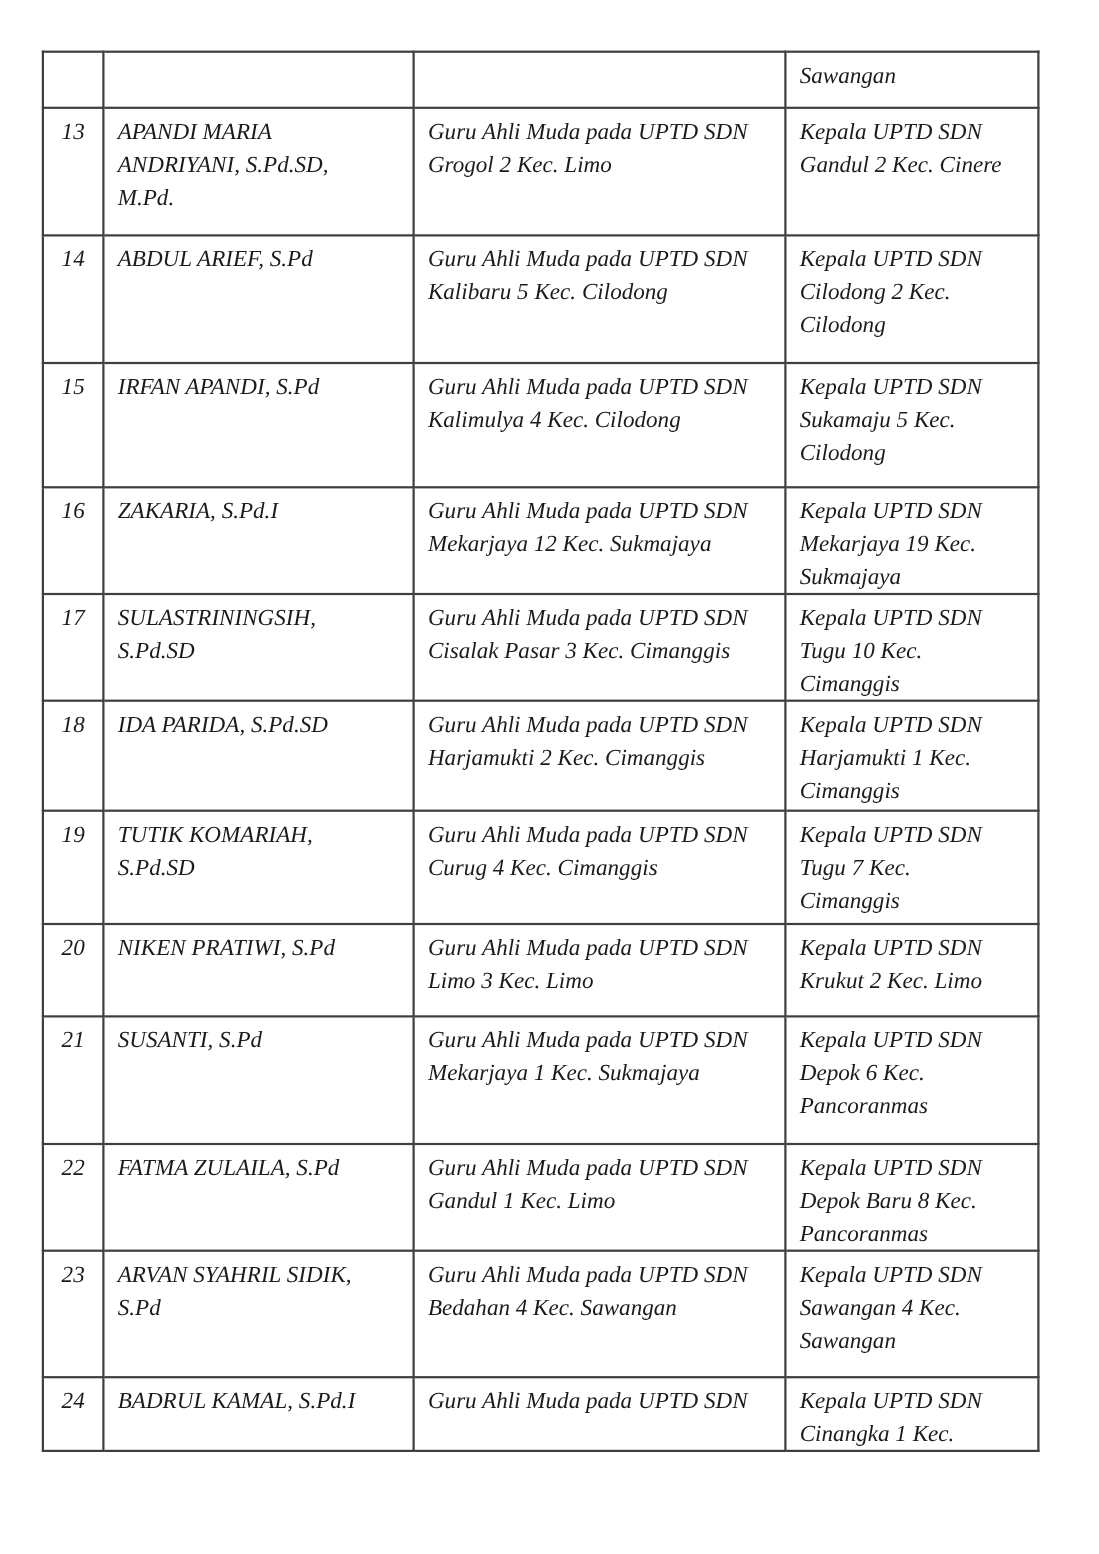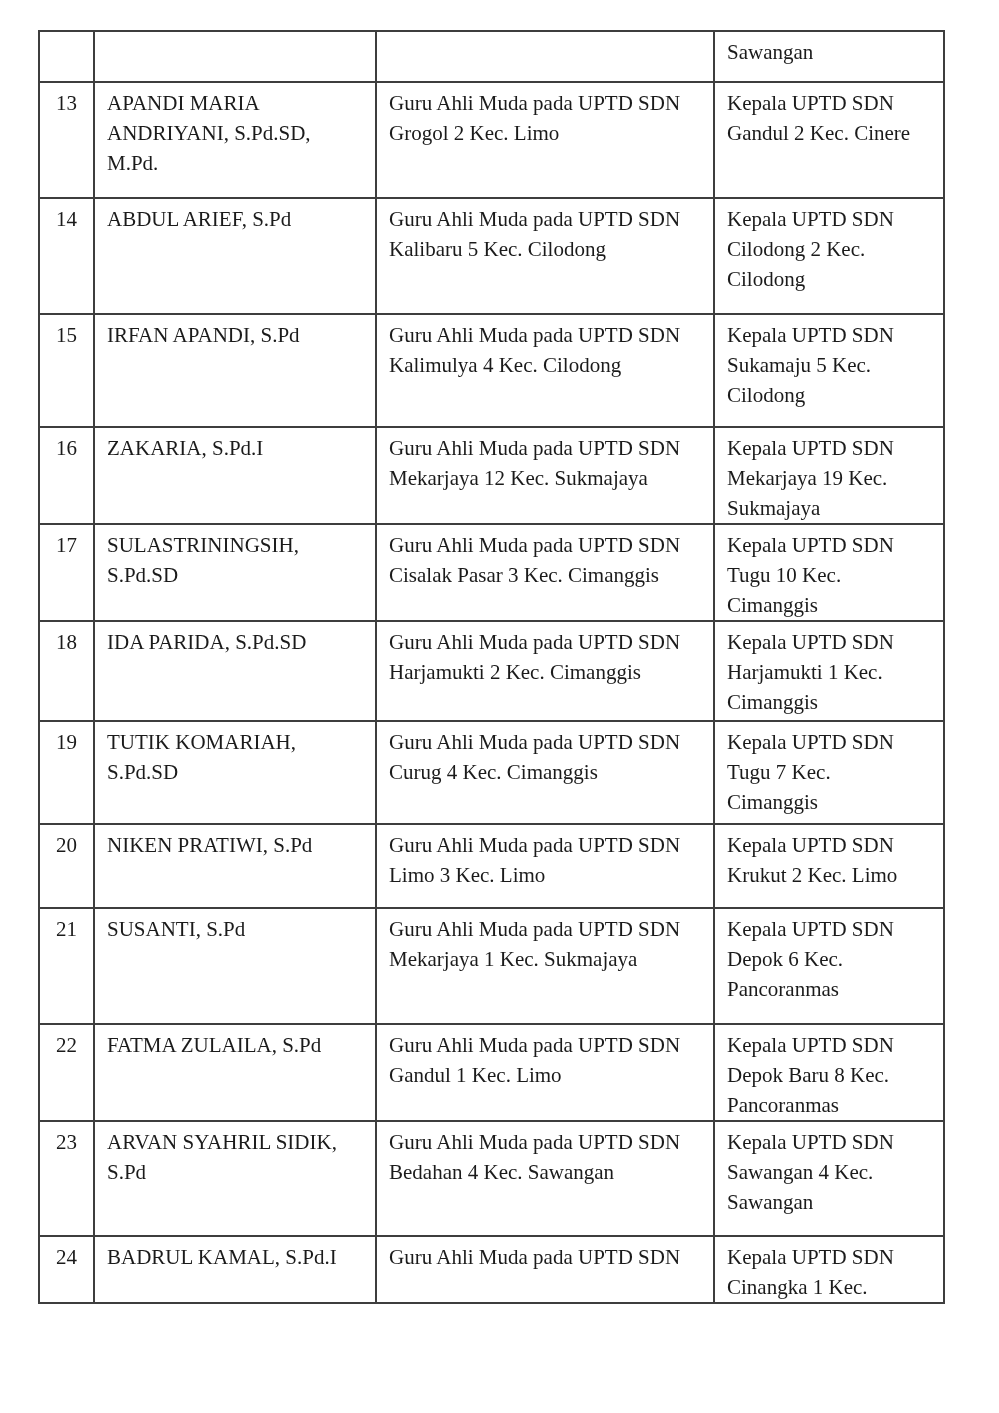--- a/index.html
+++ b/index.html
@@ -11,24 +11,25 @@
     position: relative;
     width: 999px;
     height: 1413px;
     background: #ffffff;
     overflow: hidden;
     font-family: "Liberation Serif", "DejaVu Serif", serif;
   }
   table.doc-table {
     position: absolute;
     left: 38px;
-    top: 30px;
+    top: 46px;
     width: 905px;
     border-collapse: collapse;
     table-layout: fixed;
+    font-style: italic;
   }
   table.doc-table td {
     border: 2px solid var(--border-color, #3e3e3e);
     vertical-align: top;
     padding: 5px 10px 0 12px;
     font-size: 21px;
     line-height: 30px;
     color: var(--text-color, #1b1b1b);
     white-space: pre-line;
     overflow: hidden;

